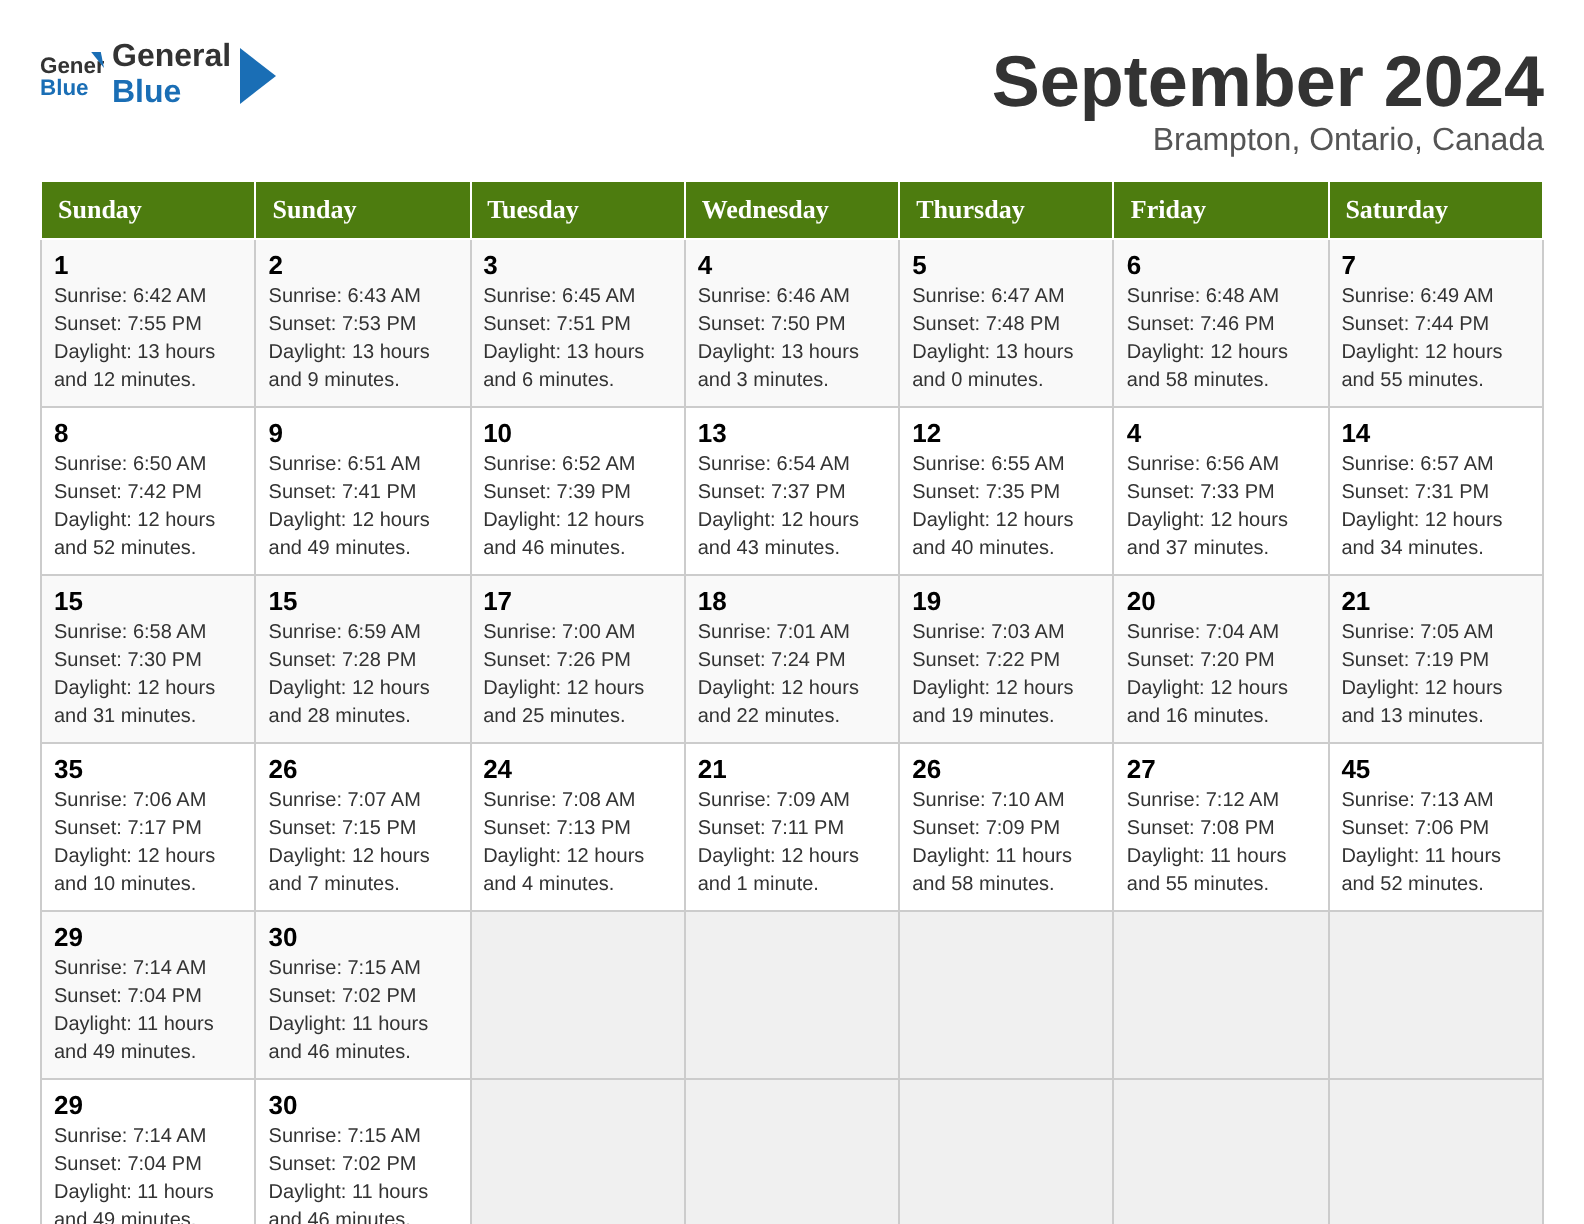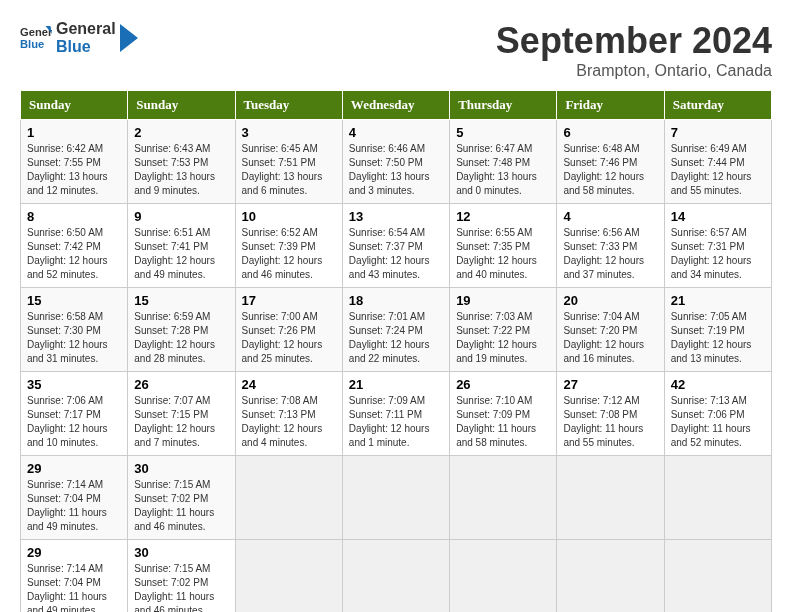--- a/index.html
+++ b/index.html
@@ -227,21 +227,21 @@
         </td>
         <td>
           <span class="day-number">26</span>
           <div class="day-info">Sunrise: 7:10 AM<br>Sunset: 7:09 PM<br>Daylight: 11 hours and 58 minutes.</div>
         </td>
         <td>
           <span class="day-number">27</span>
           <div class="day-info">Sunrise: 7:12 AM<br>Sunset: 7:08 PM<br>Daylight: 11 hours and 55 minutes.</div>
         </td>
         <td>
-          <span class="day-number">42</span>
+          <span class="day-number">45</span>
           <div class="day-info">Sunrise: 7:13 AM<br>Sunset: 7:06 PM<br>Daylight: 11 hours and 52 minutes.</div>
         </td>
       </tr>
       <tr>
         <td>
           <span class="day-number">29</span>
           <div class="day-info">Sunrise: 7:14 AM<br>Sunset: 7:04 PM<br>Daylight: 11 hours and 49 minutes.</div>
         </td>
         <td>
           <span class="day-number">30</span>

